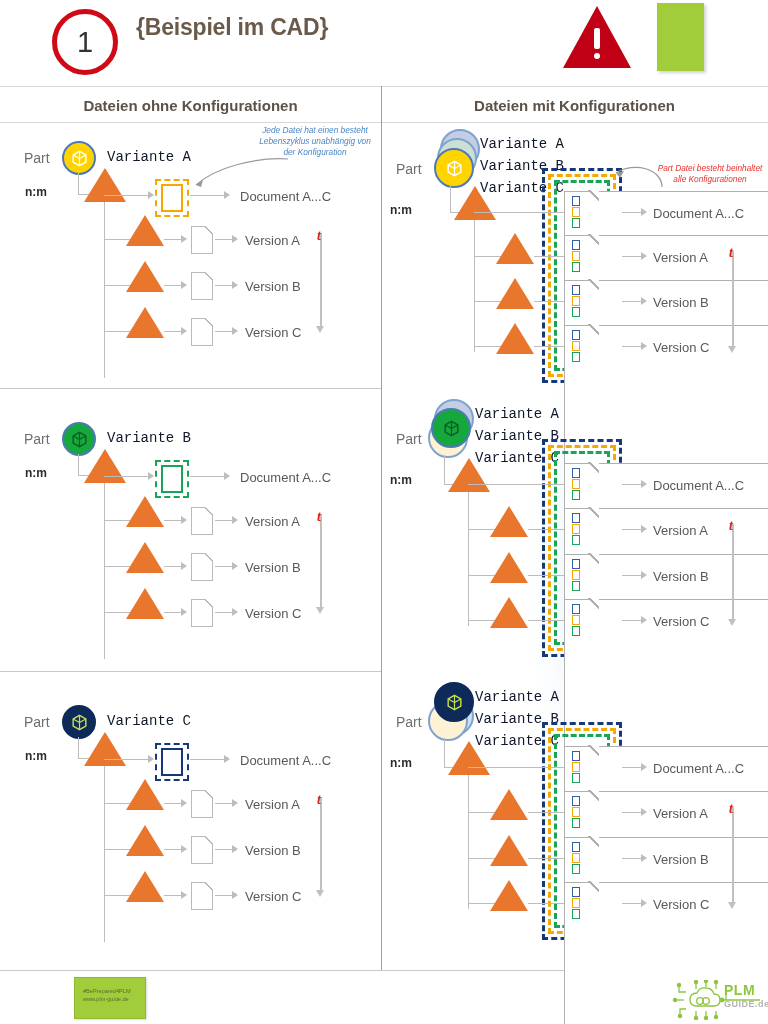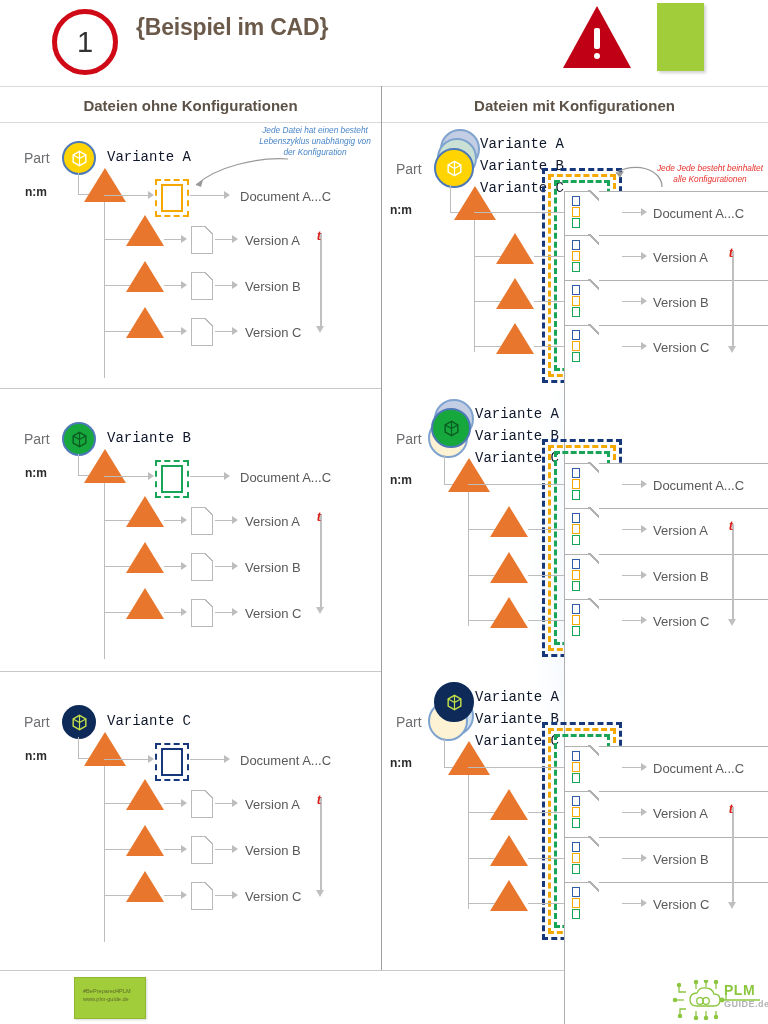--- a/index.html
+++ b/index.html
@@ -517,21 +517,21 @@
       <div class="mini g"></div>
     </div>
     <div class="ln h" style="left:240px; top:223px; width:20px;"></div>
     <div class="arrowhead" style="left:259px; top:219px;"></div>
     <div class="lbl" style="left:271px; top:217px;">Version C</div>
 
     <div class="taxis" style="left:350px; top:128px; height:96px;"></div>
     <div class="taxis-head" style="left:346px; top:223px;"></div>
     <div class="tlabel" style="left:347px; top:122px;">t</div>
 
-    <div class="anno red" style="left:272px; top:40px; width:112px;">Jede Jede besteht beinhaltet alle Konfigurationen</div>
+    <div class="anno red" style="left:272px; top:40px; width:112px;">Part Datei besteht beinhaltet alle Konfigurationen</div>
     <svg style="position:absolute; left:192px; top:36px; width:100px; height:40px;">
       <path d="M88 28 C88 10, 60 2, 42 14" fill="none" stroke="#999" stroke-width="1.2"></path>
       <path d="M42 14 L50 12 L46 19 Z" fill="#999"></path>
     </svg>
   </div>
 
   <div class="cell r2">
     <div class="lbl lbl-part" style="left:14px; top:42px;">Part</div>
     <div class="stack" style="left:44px; top:10px;">
       <div class="c c1"></div>

